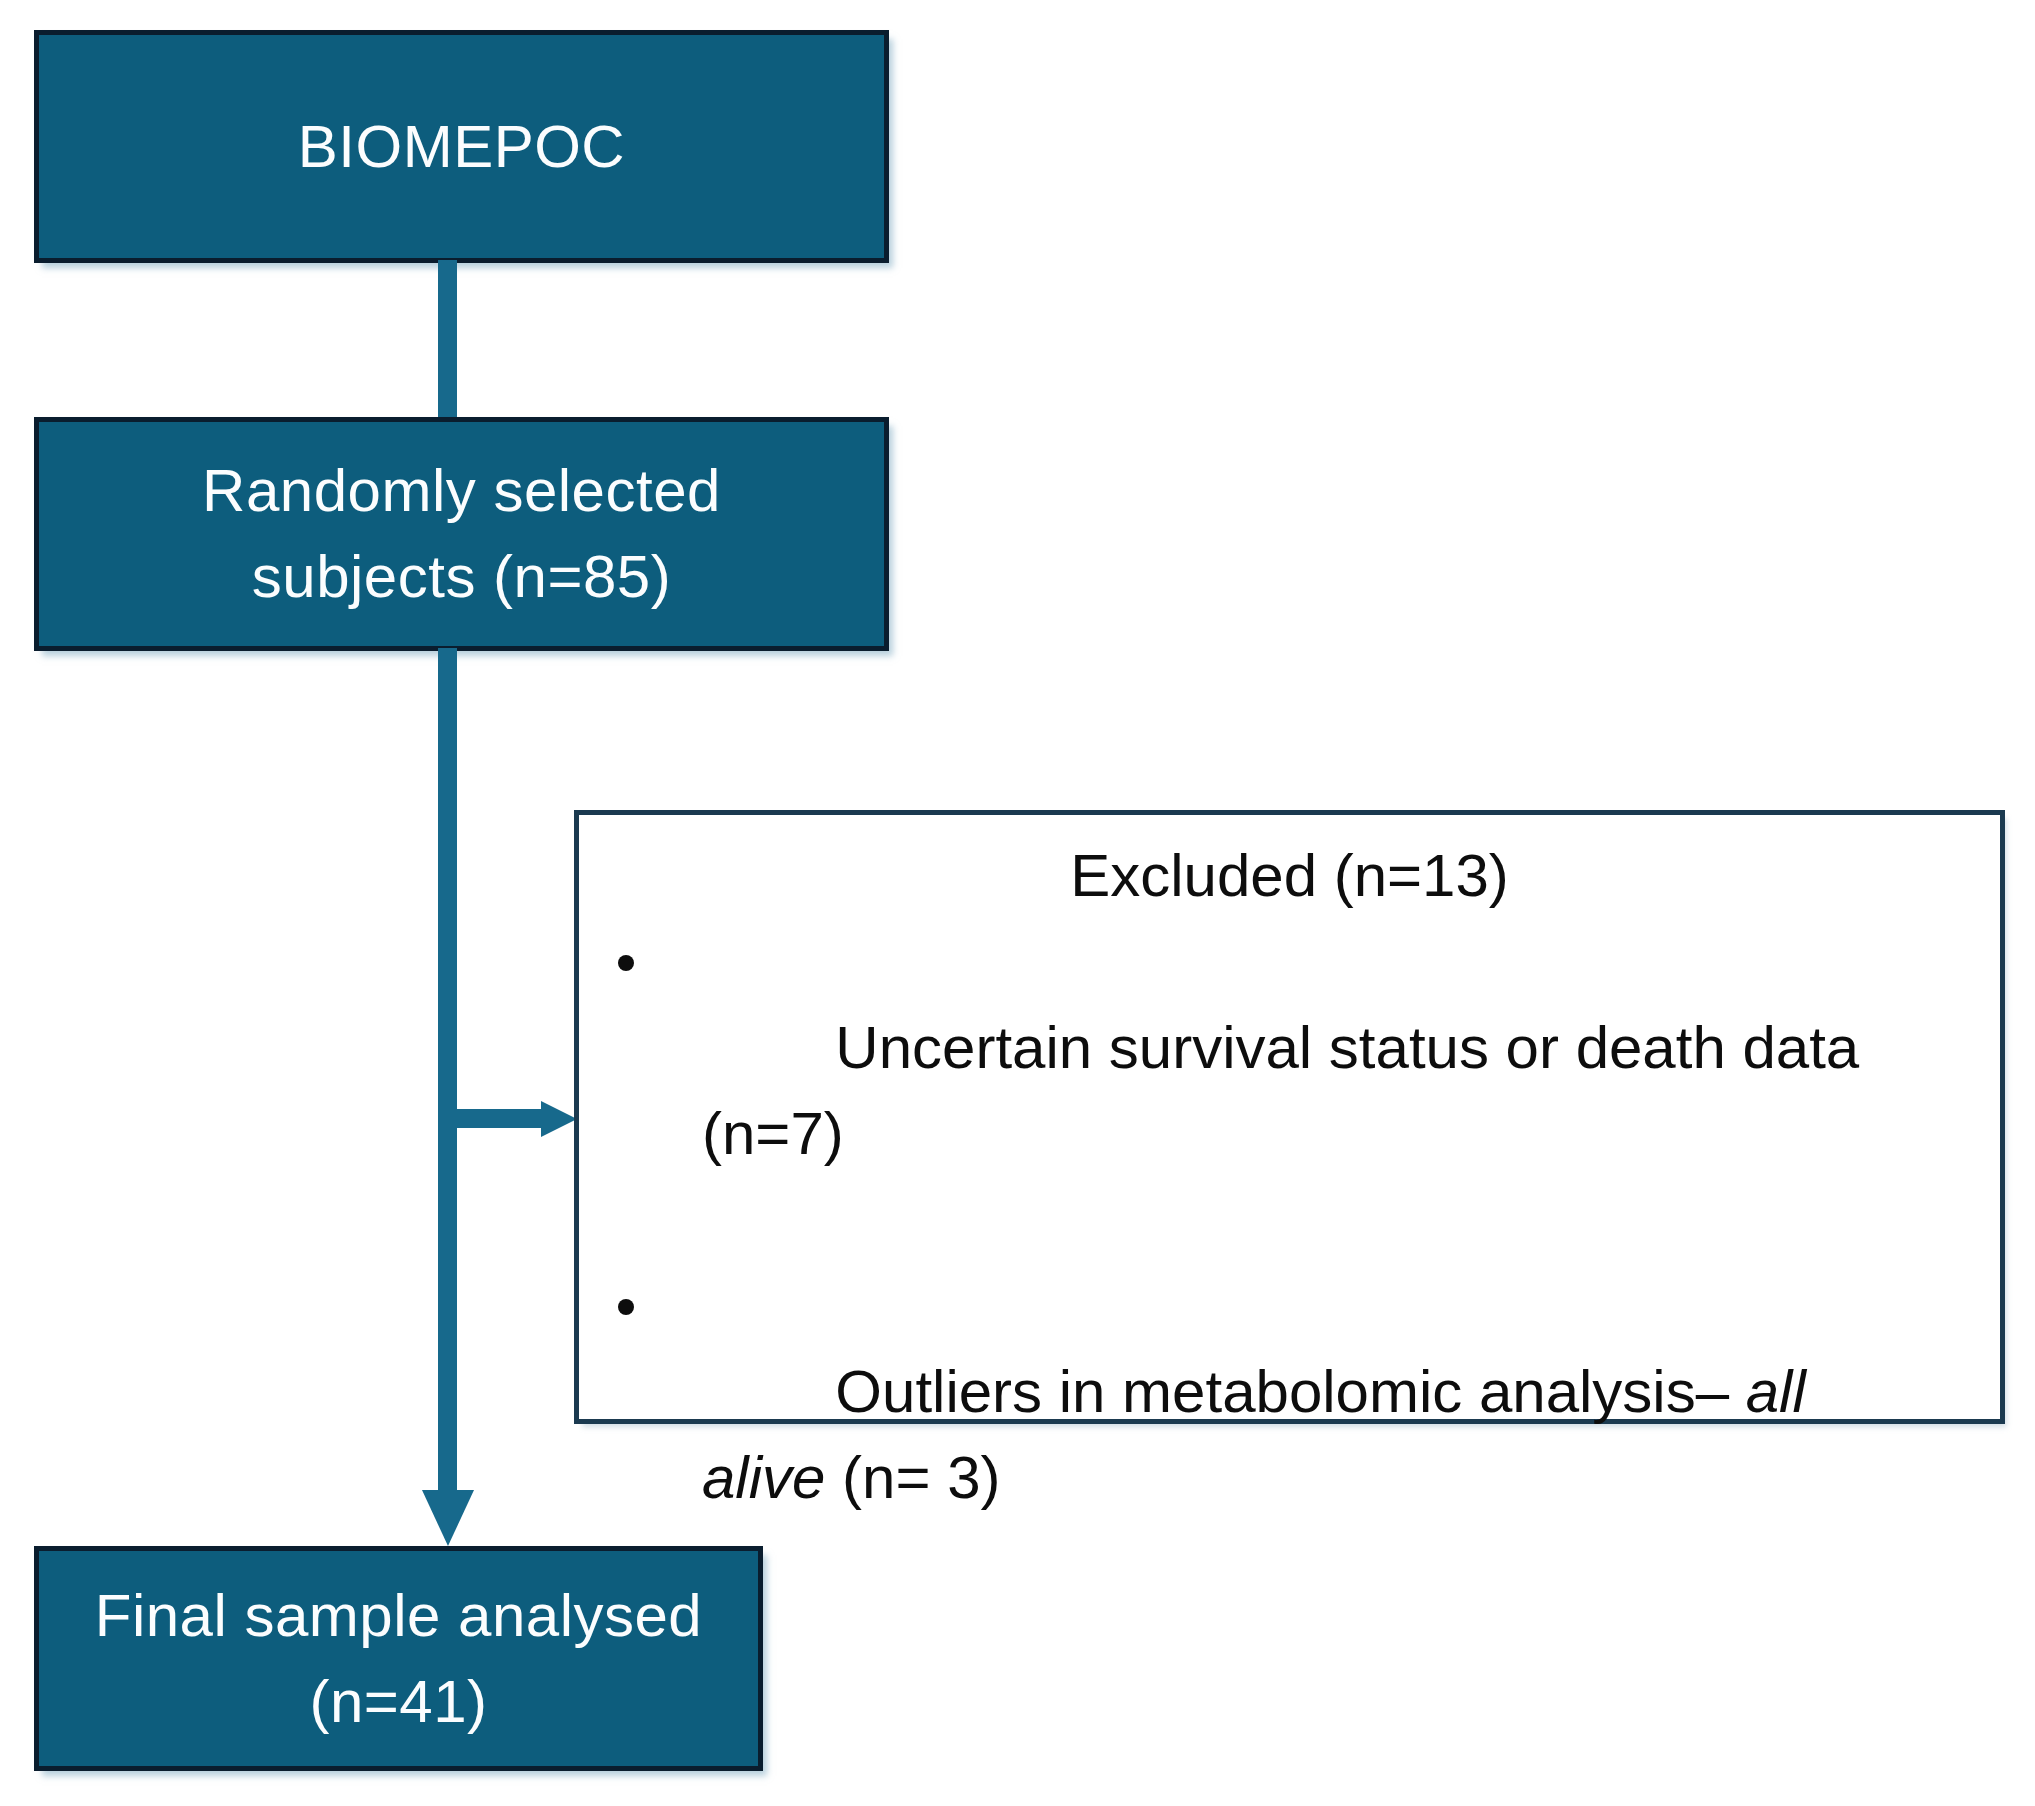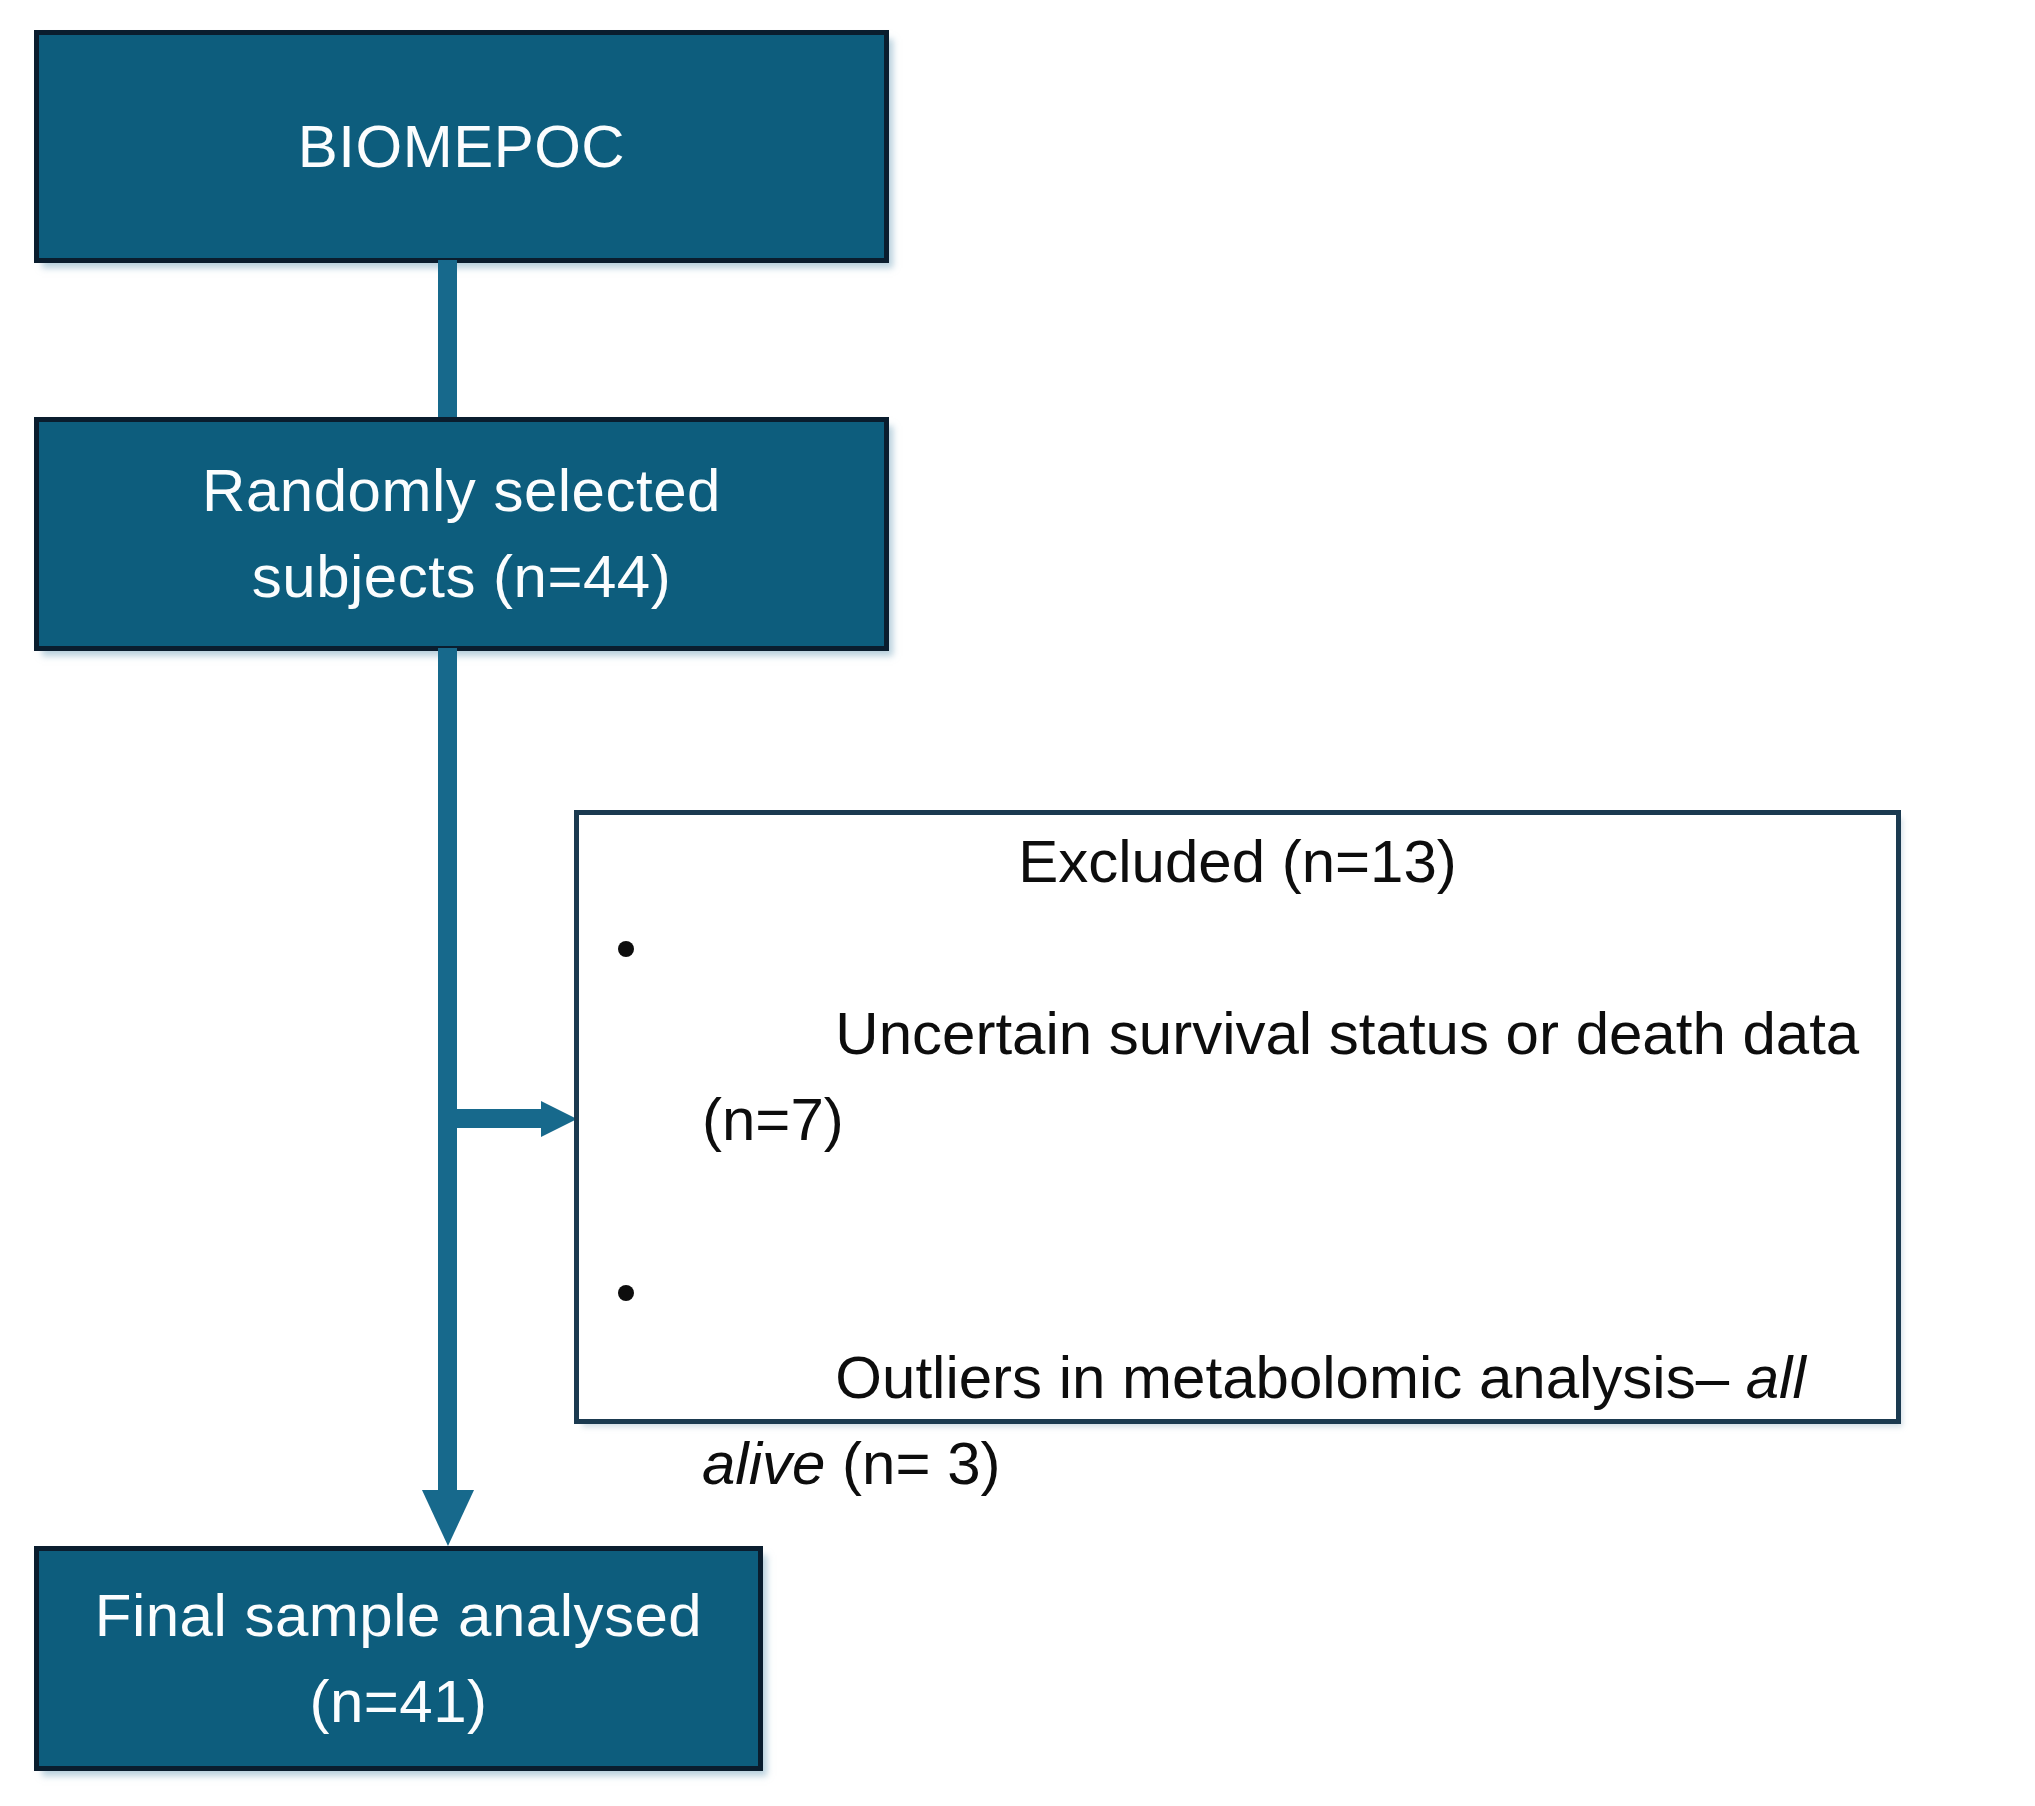--- a/index.html
+++ b/index.html
@@ -48,27 +48,27 @@
     border-top:56px solid var(--connector);
   }
   .arrowhead-right{
     left:541px;top:1101px;
     border-top:18px solid transparent;border-bottom:18px solid transparent;
     border-left:36px solid var(--connector);
   }
 
   
   .excluded-box{
-    position:absolute;left:574px;top:810px;width:1327px;height:614px;
+    position:absolute;left:574px;top:810px;width:1431px;height:614px;
     box-sizing:border-box;background:var(--background);
     border:5.6px solid var(--excluded-border);
     color:var(--excluded-text);
     font-size:60px;line-height:86px;
     box-shadow:4.7px 5.6px 5.6px -2.8px rgba(140,170,190,.4);
-    padding-top:4px;
+    padding-top:18px;
   }
   .excluded-header{text-align:center;white-space:pre-wrap;}
   .excluded-list{
     list-style:none;margin:0;padding:0 0 0 123px;width:1293px;
   }
   .excluded-list li{
     position:relative;white-space:pre-wrap;
   }
   .excluded-list li::before{
     content:"";position:absolute;left:-84px;top:36px;
@@ -82,21 +82,21 @@
 <div class="canvas">
 
   <div class="node node-biomepoc">
     <span>BIOMEPOC</span>
   </div>
 
   <div class="vline vline-1"></div>
 
   <div class="node node-selected">
     <span>Randomly selected
-subjects (n=44)</span>
+subjects (n=85)</span>
   </div>
 
   <div class="vline vline-2"></div>
   <div class="arrowhead arrowhead-down"></div>
   <div class="hline hline-branch"></div>
   <div class="arrowhead arrowhead-right"></div>
 
   <div class="excluded-box">
     <div class="excluded-header">Excluded (n=13)</div>
     <ul class="excluded-list">

